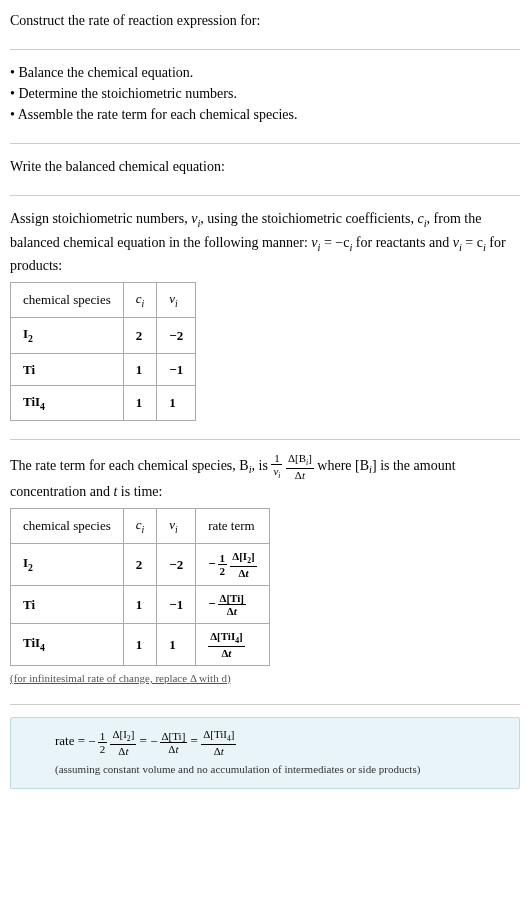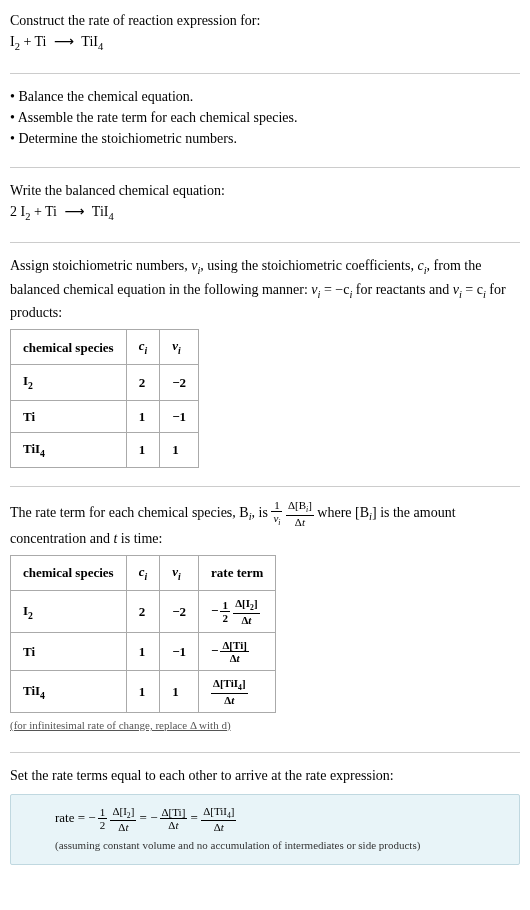--- a/index.html
+++ b/index.html
@@ -36,21 +36,21 @@
       margin-top: 6px;
     }
     th, td {
       border: 1px solid #aaa;
       padding: 6px 12px;
       text-align: left;
       font-size: 13px;
       font-weight: bold;
     }
     th {
-      font-weight: bold;
+      font-weight: normal;
     }
     .frac {
       display: inline-block;
       vertical-align: middle;
       text-align: center;
       font-size: 11px;
       line-height: 1.1;
     }
     .frac .num {
       display: block;
@@ -97,40 +97,34 @@
     }
     .neg {
       margin-right: 2px;
     }
   </style>
 </head>
 <body>
 
 <div class="section">
   <div>Construct the rate of reaction expression for:</div>
-  <div>
-    <span>I</span><span class="sub">2</span><span> + Ti </span><span class="arrow">⟶</span><span> TiI</span><span class="sub">4</span>
-  </div>
 </div>
 
 <hr>
 
 <div class="section">
   <div>• Balance the chemical equation.</div>
+  <div>• Determine the stoichiometric numbers.</div>
   <div>• Assemble the rate term for each chemical species.</div>
-  <div>• Determine the stoichiometric numbers.</div>
 </div>
 
 <hr>
 
 <div class="section">
   <div>Write the balanced chemical equation:</div>
-  <div>
-    <span>2 I</span><span class="sub">2</span><span> + Ti </span><span class="arrow">⟶</span><span> TiI</span><span class="sub">4</span>
-  </div>
 </div>
 
 <hr>
 
 <div class="section">
   <div>
     <span>Assign stoichiometric numbers, </span><span class="italic">ν</span><span class="sub italic">i</span><span>, using the stoichiometric coefficients, </span><span class="italic">c</span><span class="sub italic">i</span><span>, from the balanced chemical equation in the following manner: </span><span class="italic">ν</span><span class="sub italic">i</span><span> = −c</span><span class="sub italic">i</span><span> for reactants and </span><span class="italic">ν</span><span class="sub italic">i</span><span> = c</span><span class="sub italic">i</span><span> for products:</span>
   </div>
   <table>
     <tbody>
@@ -191,20 +185,19 @@
       <td><span class="rate-term"><span class="frac"><span class="num"><span>Δ[TiI</span><span class="sub" style="font-size:0.7em">4</span><span>]</span></span><span class="den"><span>Δ</span><span class="italic">t</span></span></span></span></td>
     </tr>
   </tbody>
     </table>
   <div class="note">(for infinitesimal rate of change, replace Δ with d)</div>
 </div>
 
 <hr>
 
 <div class="section">
-  <div>Set the rate terms equal to each other to arrive at the rate expression:</div>
   <div class="answer-box">
     <div class="rate-line">
       <span>rate = </span><span class="neg">−</span><span class="frac"><span class="num">1</span><span class="den">2</span></span> <span class="frac"><span class="num"><span>Δ[I</span><span class="sub" style="font-size:0.7em">2</span><span>]</span></span><span class="den"><span>Δ</span><span class="italic">t</span></span></span><span> = </span><span class="neg">−</span><span class="frac"><span class="num">Δ[Ti]</span><span class="den"><span>Δ</span><span class="italic">t</span></span></span><span> = </span><span class="frac"><span class="num"><span>Δ[TiI</span><span class="sub" style="font-size:0.7em">4</span><span>]</span></span><span class="den"><span>Δ</span><span class="italic">t</span></span></span>
     </div>
     <div class="assumption">(assuming constant volume and no accumulation of intermediates or side products)</div>
   </div>
 </div>
 
 </body></html>

